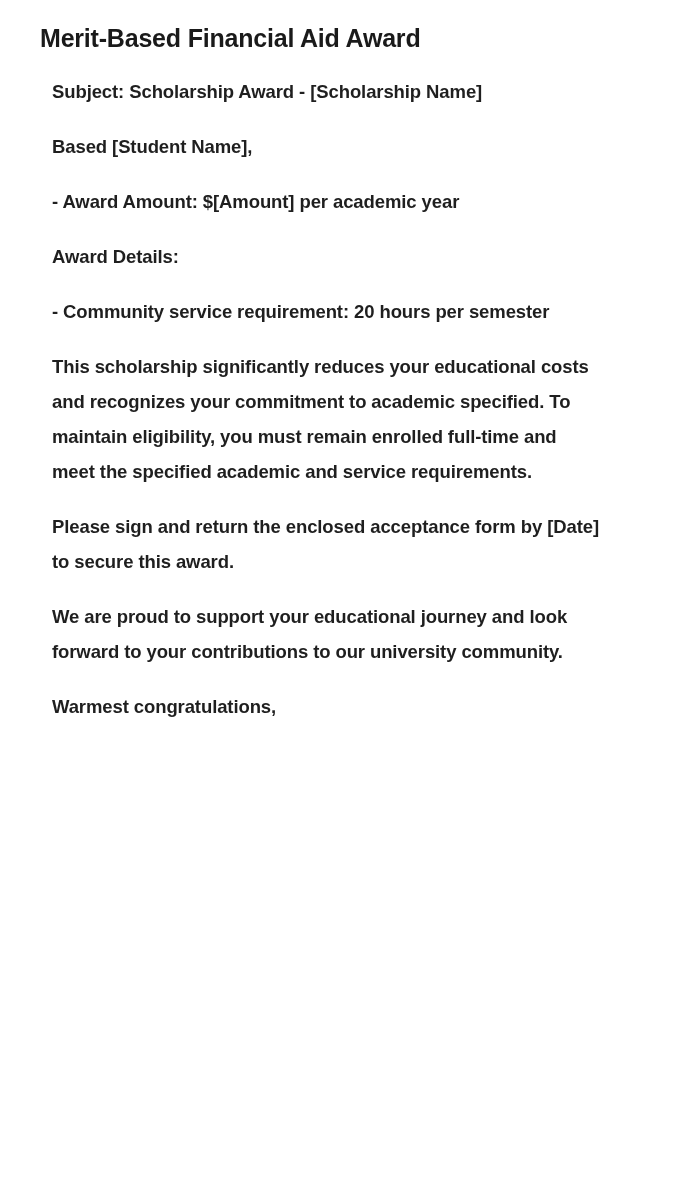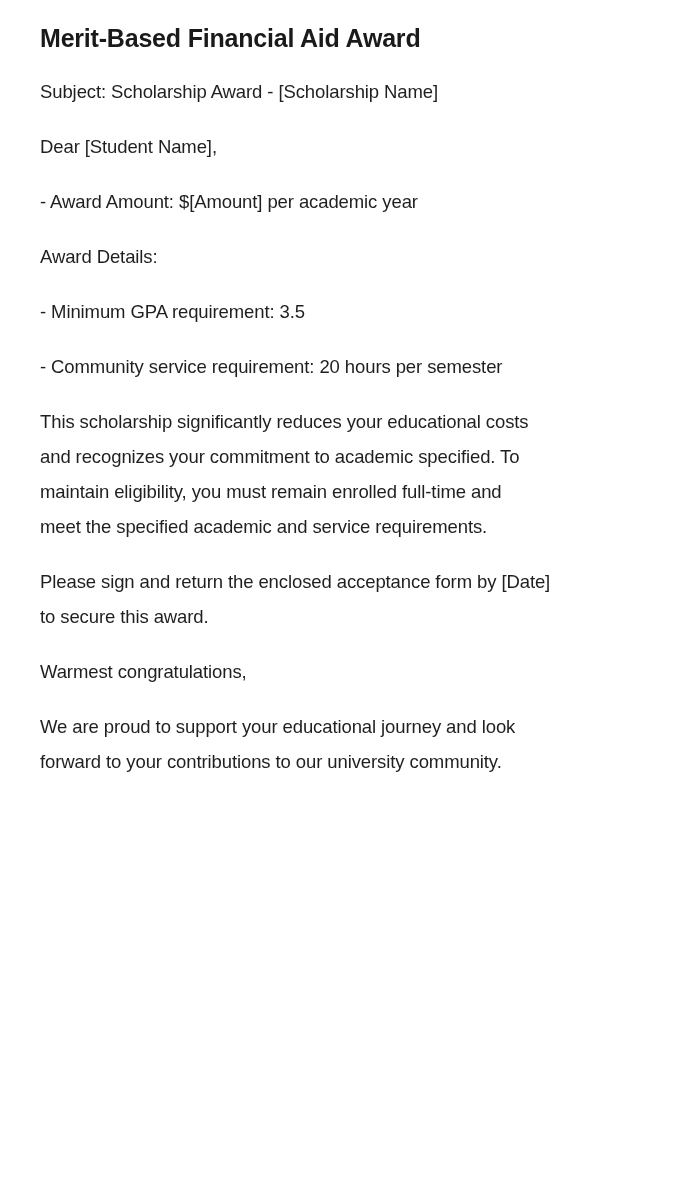--- a/index.html
+++ b/index.html
@@ -24,44 +24,43 @@
   }
   h1.doc-title {
     margin: 0;
     font-size: 25px;
     line-height: 31px;
     font-weight: 700;
     color: #1a1a1a;
     letter-spacing: -0.2px;
   }
   .letter-body p {
-    margin: 20px 0 0 0;
+    margin: 20px 0 0 12px;
     font-size: 18.5px;
     line-height: 35px;
-    font-weight: 400;
+    font-weight: 700;
     color: #1f1f1f;
     letter-spacing: -0.1px;
     white-space: pre; 
   }
 </style>
 </head>
 <body>
 
 <div class="page">
   <h1 class="doc-title">Merit-Based Financial Aid Award</h1>
   <div class="letter-body">
       <p>Subject: Scholarship Award - [Scholarship Name]</p>
-      <p>Dear [Student Name],</p>
+      <p>Based [Student Name],</p>
       <p>- Award Amount: $[Amount] per academic year</p>
       <p>Award Details:</p>
-      <p>- Minimum GPA requirement: 3.5</p>
       <p>- Community service requirement: 20 hours per semester</p>
       <p>This scholarship significantly reduces your educational costs
 and recognizes your commitment to academic specified. To
 maintain eligibility, you must remain enrolled full-time and
 meet the specified academic and service requirements.</p>
       <p>Please sign and return the enclosed acceptance form by [Date]
 to secure this award.</p>
-      <p>Warmest congratulations,</p>
       <p>We are proud to support your educational journey and look
 forward to your contributions to our university community.</p>
+      <p>Warmest congratulations,</p>
     </div>
 </div>
 
 </body></html>

